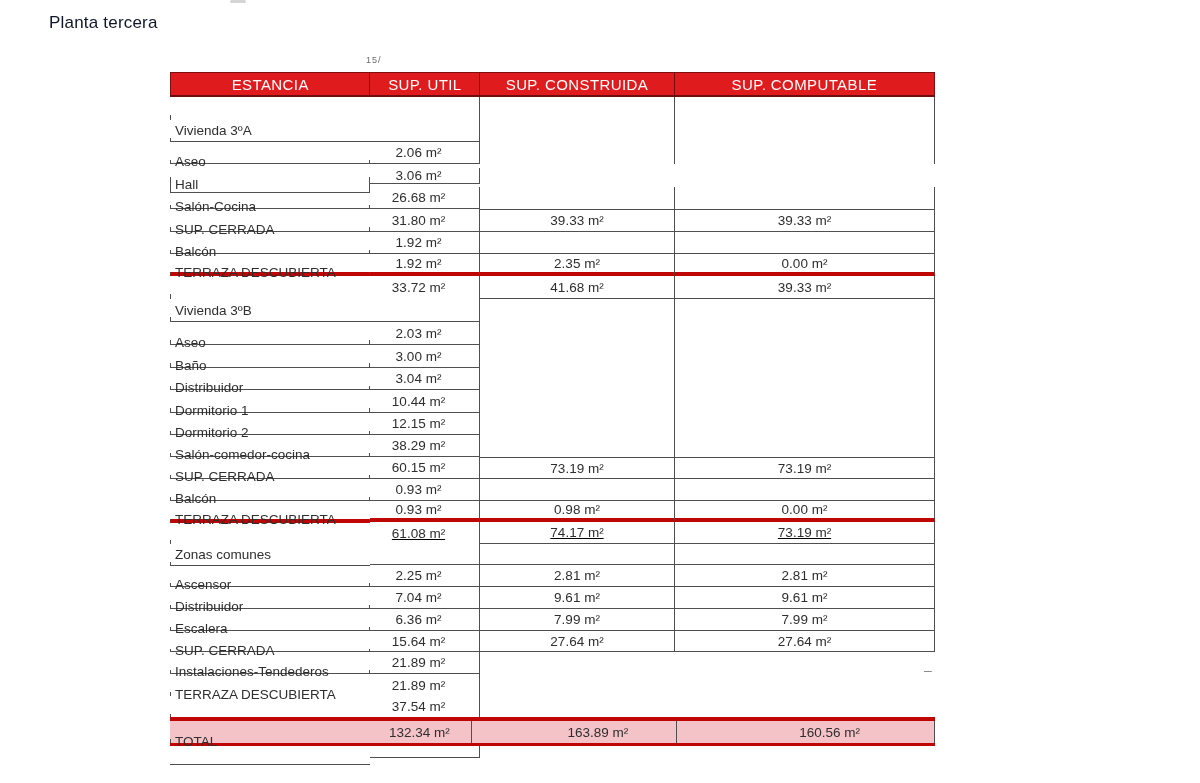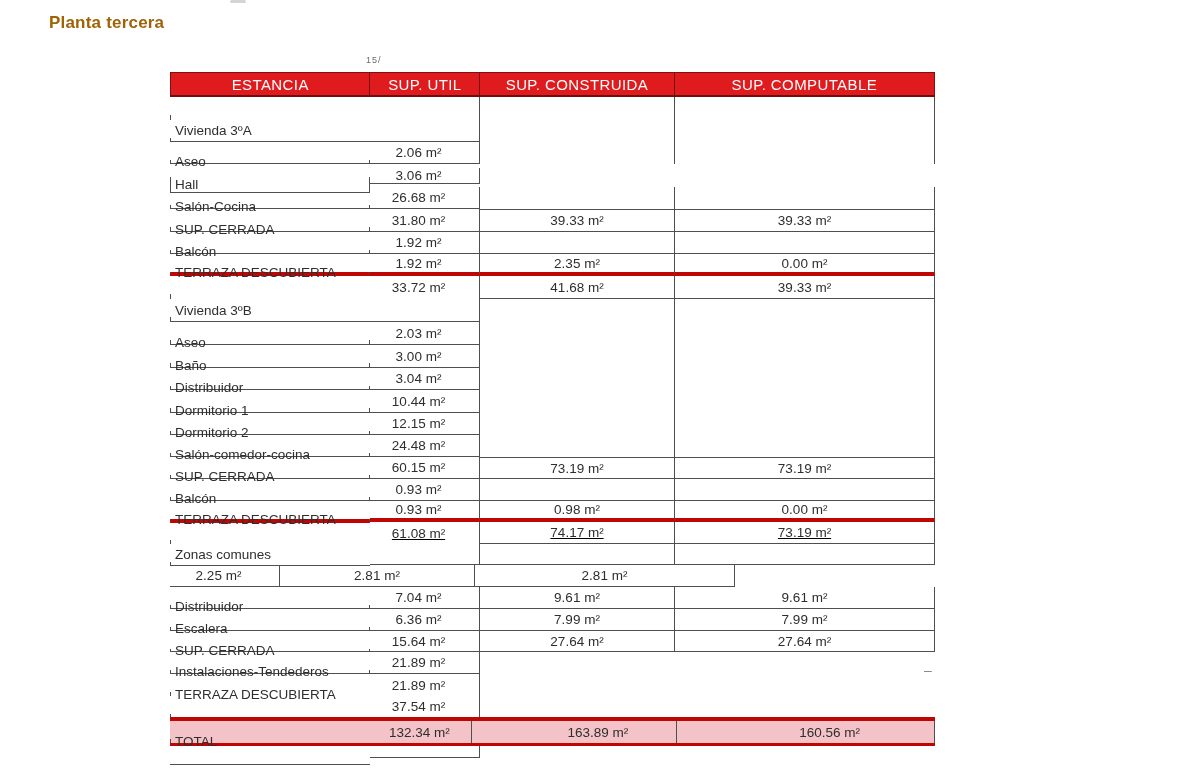--- a/index.html
+++ b/index.html
@@ -11,21 +11,21 @@
   }
   html,body{margin:0;padding:0;}
   body{
     width:1200px;height:783px;background:#ffffff;overflow:hidden;
     font-family:"Liberation Sans","DejaVu Sans",sans-serif;
     position:relative;
   }
   .page{position:relative;width:1200px;height:783px;}
   .page-title{
     position:absolute;left:49px;top:13px;
-    font-size:17px;font-weight:700;color:#a16207;letter-spacing:.2px;
+    font-size:17px;font-weight:400;color:#0f172a;letter-spacing:.2px;
   }
   .artifact{position:absolute;color:#6a6a6a;font-size:9px;letter-spacing:1px;}
   .artifact-top{left:366px;top:55px;}
   .smudge{position:absolute;left:230px;top:0;width:16px;height:3px;background:#b9b9b9;opacity:.6;border-radius:2px;}
   .artifact-dash{left:924px;top:662px;font-size:14px;color:#8a8a8a;}
 
   .area-table{position:absolute;left:170px;top:72px;width:765px;}
   .row{display:flex;box-sizing:border-box;}
   .c{
     box-sizing:border-box;display:flex;align-items:center;
@@ -160,21 +160,21 @@
         <div class="c c4 br"></div>
       </div>
       <div class="row k-item" style="height: 22px;">
         <div class="c c1 bl br bb">Dormitorio 2</div>
         <div class="c c2 br bb">12.15 m²</div>
         <div class="c c3 br"></div>
         <div class="c c4 br"></div>
       </div>
       <div class="row k-item" style="height: 22px;">
         <div class="c c1 bl br bb">Salón-comedor-cocina</div>
-        <div class="c c2 br bb">24.48 m²</div>
+        <div class="c c2 br bb">38.29 m²</div>
         <div class="c c3 br"></div>
         <div class="c c4 br"></div>
       </div>
       <div class="row k-item" style="height: 22px;">
         <div class="c c1 bl br bb">SUP. CERRADA</div>
         <div class="c c2 br bb">60.15 m²</div>
         <div class="c c3 br bt bb">73.19 m²</div>
         <div class="c c4 br bt bb">73.19 m²</div>
       </div>
       <div class="row k-item" style="height: 22px;">
@@ -195,20 +195,21 @@
         <div class="c c3 br bb">74.17 m²</div>
         <div class="c c4 br bb">73.19 m²</div>
       </div>
       <div class="row k-section" style="height: 21px;">
         <div class="c c1 bl bb">Zonas comunes</div>
         <div class="c c2 br bb"></div>
         <div class="c c3 br bb"></div>
         <div class="c c4 br bb"></div>
       </div>
       <div class="row k-item" style="height: 22px;">
+        <div class="c c1 bl br bb">Ascensor</div>
         <div class="c c2 br bb">2.25 m²</div>
         <div class="c c3 br bb">2.81 m²</div>
         <div class="c c4 br bb">2.81 m²</div>
       </div>
       <div class="row k-item" style="height: 22px;">
         <div class="c c1 bl br bb">Distribuidor</div>
         <div class="c c2 br bb">7.04 m²</div>
         <div class="c c3 br bb">9.61 m²</div>
         <div class="c c4 br bb">9.61 m²</div>
       </div>

